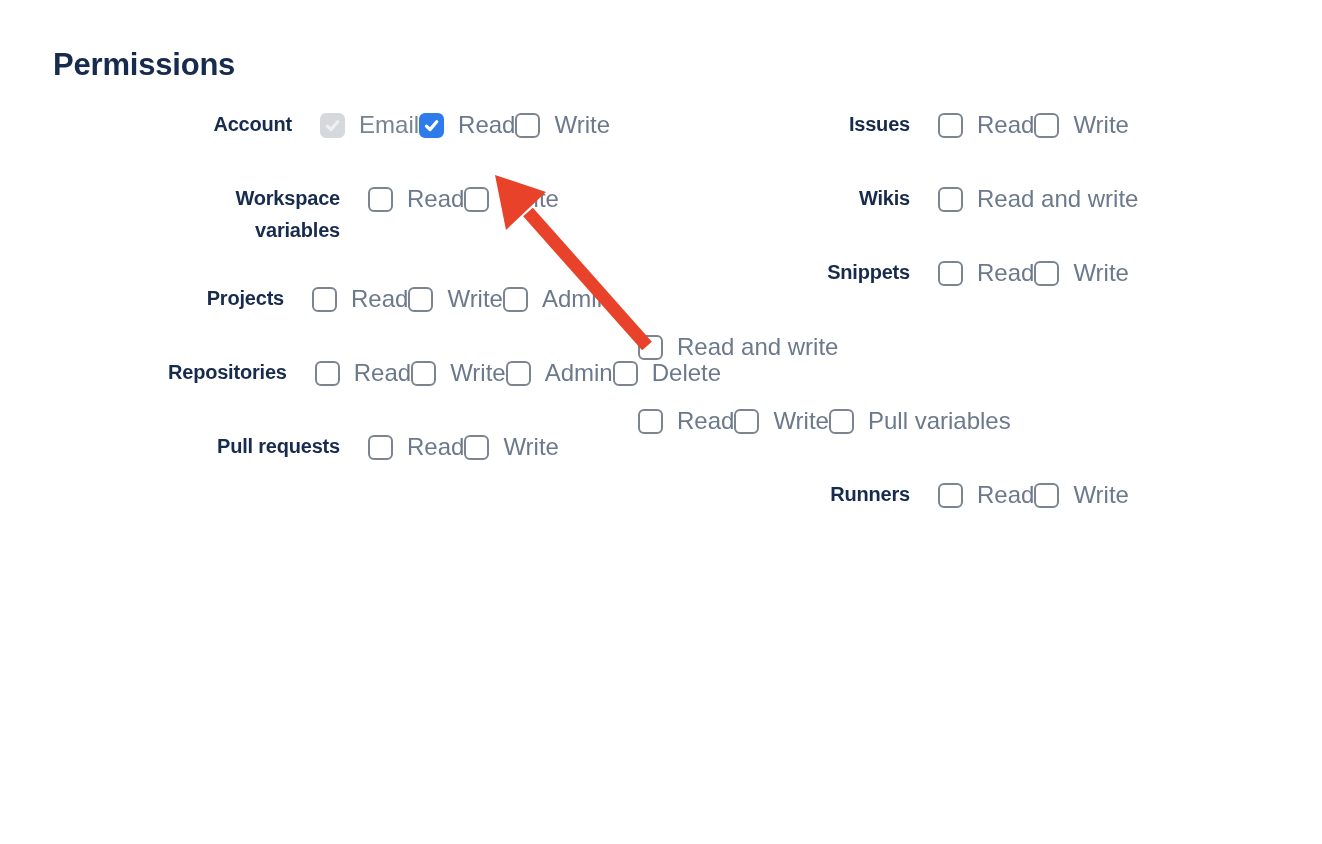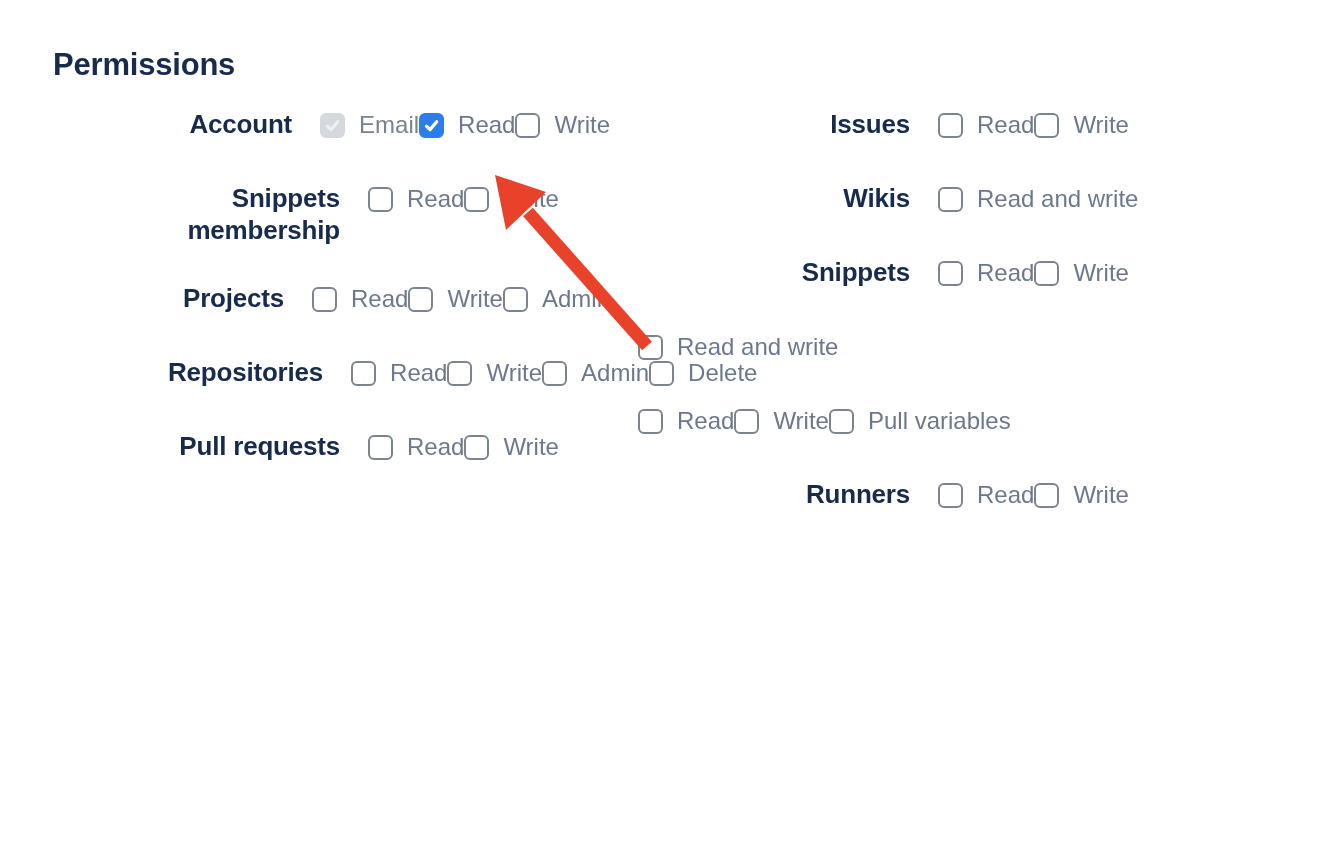--- a/index.html
+++ b/index.html
@@ -18,21 +18,21 @@
   }
 
   .cols { position: absolute; top: 104px; left: 0; display: flex; }
   .col { display: flex; flex-direction: column; }
   .col-left { margin-left: 52px; width: 558px; }
   .col-right { }
 
   .group { display: flex; margin-bottom: 32px; }
   .glabel {
     width: 172px; text-align: right;
-    font-weight: 700; font-size: 26px; line-height: 32px;
+    font-weight: 700; font-size: 20px; line-height: 32px;
     padding-top: 4px; color: #172B4D; letter-spacing: -0.2px;
   }
   .col-left  .glabel { margin-left: 116px; }
   .col-right .glabel { margin-left: 128px; }
   .gopts { margin-left: 28px; display: flex; flex-direction: row; }
 
   .opt { display: flex; align-items: center; height: 42px; cursor: pointer; }
   .cb {
     width: 25px; height: 25px; box-sizing: border-box;
     border: 2px solid #7C848F; border-radius: 6px; background: #ffffff;
@@ -92,21 +92,21 @@
                 <svg class="check" viewBox="0 0 16 16">
                   <path d="M3.2 8.6 L6.6 11.9 L12.9 4.4"></path>
                 </svg>
               </span>
             <span class="olabel">Write</span>
           </label>
         </div>
       </div>
 
       <div class="group">
-        <div class="glabel">Snippets membership</div>
+        <div class="glabel">Workspace variables</div>
         <div class="gopts">
           <label class="opt">
             <span class="cb state-unchecked">
                 <svg class="check" viewBox="0 0 16 16">
                   <path d="M3.2 8.6 L6.6 11.9 L12.9 4.4"></path>
                 </svg>
               </span>
             <span class="olabel">Read</span>
           </label>
           <label class="opt">

